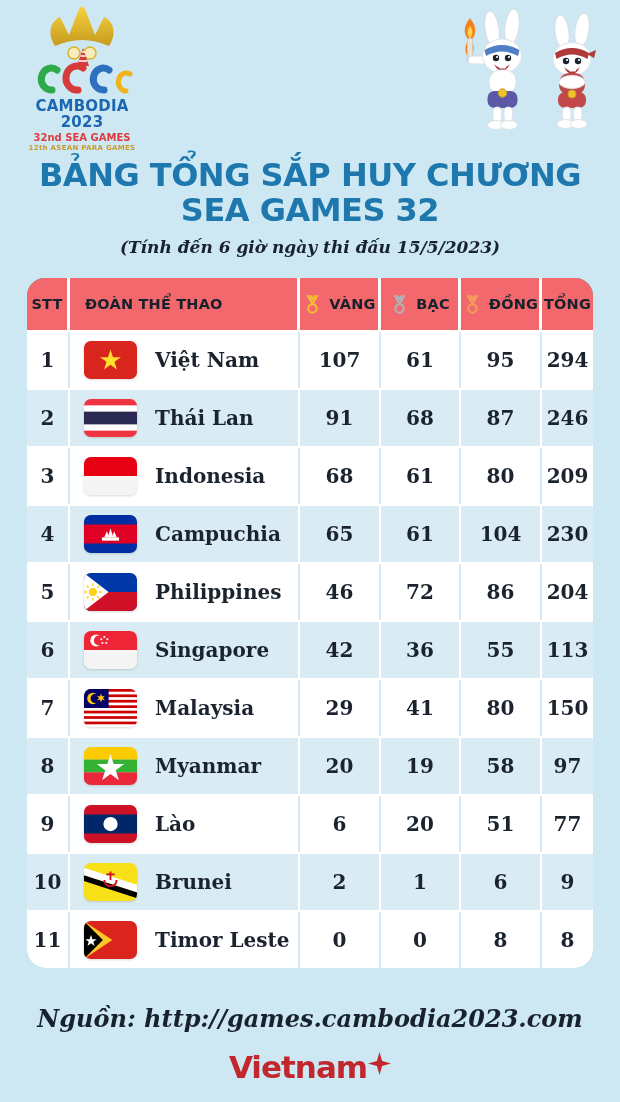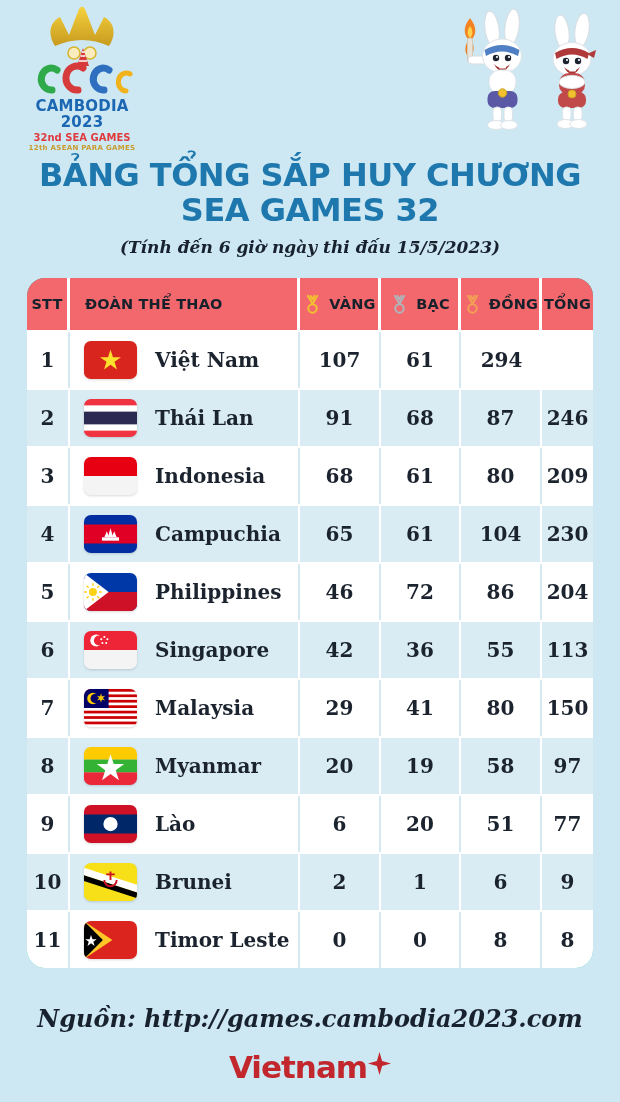--- a/index.html
+++ b/index.html
@@ -221,20 +221,21 @@
                 <g clip-path="url(#clip-vietnam)">
                   <rect width="56" height="40" fill="#d8251d"></rect>
                   <path d="M28 9l2.6 8h8.4l-6.8 4.9 2.6 8-6.8-5-6.8 5 2.6-8-6.8-4.9h8.4z" fill="#ffdf2e"></path>
                 </g>
               </svg>
             </span>
       <span class="team-name">Việt Nam</span>
     </div>
     <div class="cell">107</div>
     <div class="cell">61</div>
+    <div class="cell">95</div>
     <div class="cell">294</div>
   </div>
 
   <div class="trow">
     <div class="cell">2</div>
     <div class="cell team">
       <span class="flag">
               <svg width="55" height="38" viewBox="0 0 56 40">
                 <defs>
                   <clipPath id="clip-thailand">

